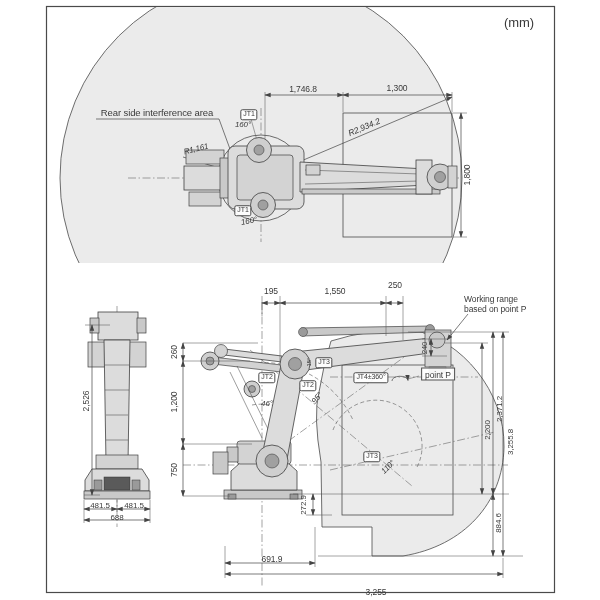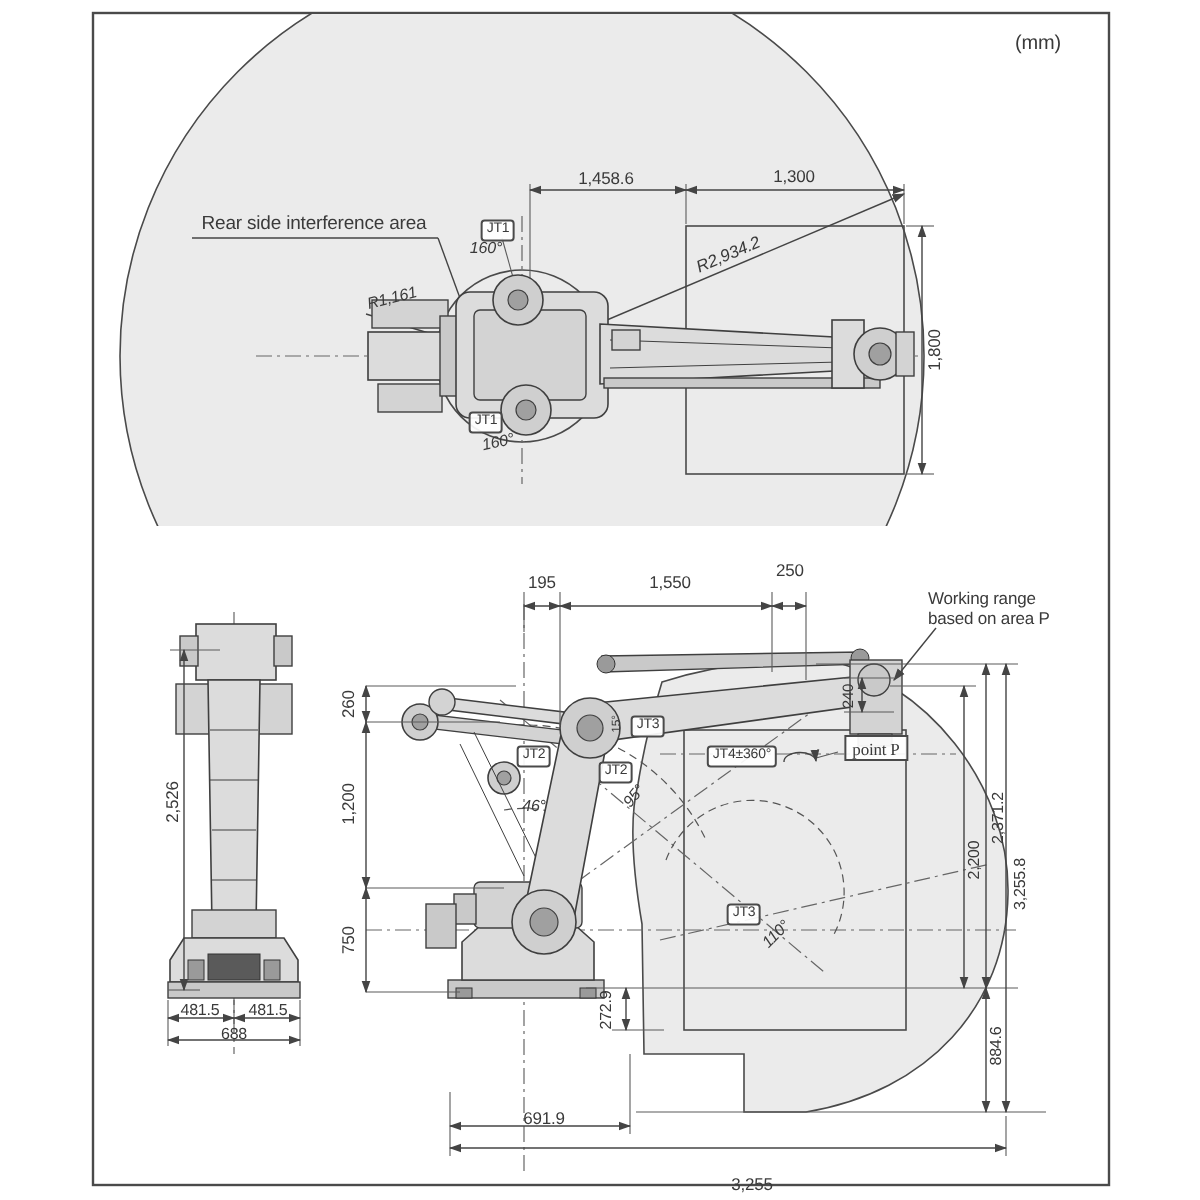--- a/index.html
+++ b/index.html
@@ -3,25 +3,25 @@
 <meta charset="utf-8">
 <style>
   html,body{margin:0;padding:0;background:#fff;}
   #stage{position:relative;width:600px;height:600px;background:#fff;overflow:hidden;
          font-family:"Liberation Sans",sans-serif;color:#3a3a3a;}
   #art{position:absolute;left:0;top:0;}
   .lbl{position:absolute;white-space:nowrap;font-size:8.5px;color:#3a3a3a;letter-spacing:-0.1px;}
   .c{transform:translate(-50%,-50%);}
   .v{transform:translate(-50%,-50%) rotate(-90deg);}
   .i{font-style:italic;}
-  .s8{font-size:8px;} .s75{font-size:7.5px;} .s9{font-size:10px;} .s95{font-size:9.5px;} .s6{font-size:6px;}
+  .s8{font-size:8px;} .s75{font-size:7.5px;} .s9{font-size:13px;} .s95{font-size:9.5px;} .s6{font-size:6px;}
   .jbox{display:inline-block;border:1px solid #4a4a4a;border-radius:2px;background:rgba(255,255,255,.92);
         font-size:7px;line-height:8px;padding:0.5px 2px;font-style:normal;}
   .pbox{display:inline-block;border:1px solid #4a4a4a;background:rgba(255,255,255,.92);
-        font-size:8.5px;line-height:10px;padding:0.5px 3px;font-family:Liberation Serif, serif;}
+        font-size:8.5px;line-height:10px;padding:0.5px 3px;}
   .note{line-height:9.5px;font-size:8.5px;margin-left:12px;}
   .note span{display:block;}
   
   .frame{fill:#fff;stroke:#4a4a4a;stroke-width:1.2;}
   .wa{fill:#ebebeb;stroke:#4a4a4a;stroke-width:0.8;}
   .orect{fill:none;stroke:#4a4a4a;stroke-width:0.8;}
   .dim{stroke:#444;stroke-width:0.7;fill:none;}
   .ext{stroke:#5a5a5a;stroke-width:0.55;fill:none;}
   .cl{stroke:#666;stroke-width:0.6;fill:none;stroke-dasharray:8 2.5 1.5 2.5;}
   .dsh{stroke:#555;stroke-width:0.6;fill:none;stroke-dasharray:4 2.6;}
@@ -228,37 +228,37 @@
     </g>
 
     <path d="M 392,381 a 8,4.5 0 1 1 16,-0.5" class="dim" marker-end="url(#arr)"></path>
   </g>
 </svg>
 
 <span class="lbl c s9" style="left:519px;top:22px">(mm)</span>
 
 <span class="lbl c s95" style="left:157px;top:112px">Rear side interference area</span>
 <span class="lbl i s8" style="left:196px;top:149px;transform:translate(-50%,-50%) rotate(-14deg)">R1,161</span>
-<span class="lbl c" style="left:303px;top:89px">1,458.6</span>
+<span class="lbl c" style="left:303px;top:89px">1,746.8</span>
 <span class="lbl c" style="left:397px;top:88px">1,300</span>
 <span class="lbl i" style="left:364px;top:127px;transform:translate(-50%,-50%) rotate(-23deg)">R2,934.2</span>
 <span class="lbl v" style="left:467px;top:175px">1,800</span>
 <span class="lbl c" style="left:249px;top:114px"><span class="jbox">JT1</span></span>
 <span class="lbl c i s8" style="left:243px;top:124px">160°</span>
 <span class="lbl c" style="left:243px;top:210px"><span class="jbox">JT1</span></span>
 <span class="lbl i s8" style="left:249px;top:221px;transform:translate(-50%,-50%) rotate(-12deg)">160°</span>
 
 <span class="lbl v" style="left:86px;top:401px">2,526</span>
 <span class="lbl c s8" style="left:100px;top:505px">481.5</span>
 <span class="lbl c s8" style="left:134px;top:505px">481.5</span>
 <span class="lbl c s8" style="left:117px;top:517px">688</span>
 
 <div class="lbl note" style="left:452px;top:295px">
   <span>Working range</span>
-  <span>based on area P</span>
+  <span>based on point P</span>
 </div>
 <span class="lbl c" style="left:271px;top:291px">195</span>
 <span class="lbl c" style="left:335px;top:291px">1,550</span>
 <span class="lbl c" style="left:395px;top:285px">250</span>
 <span class="lbl v" style="left:174px;top:352px">260</span>
 <span class="lbl v" style="left:174px;top:402px">1,200</span>
 <span class="lbl v" style="left:174px;top:470px">750</span>
 <span class="lbl v s75" style="left:424px;top:348px">240</span>
 <span class="lbl v s8" style="left:303px;top:505px">272.9</span>
 <span class="lbl v s8" style="left:487px;top:430px">2,200</span>

